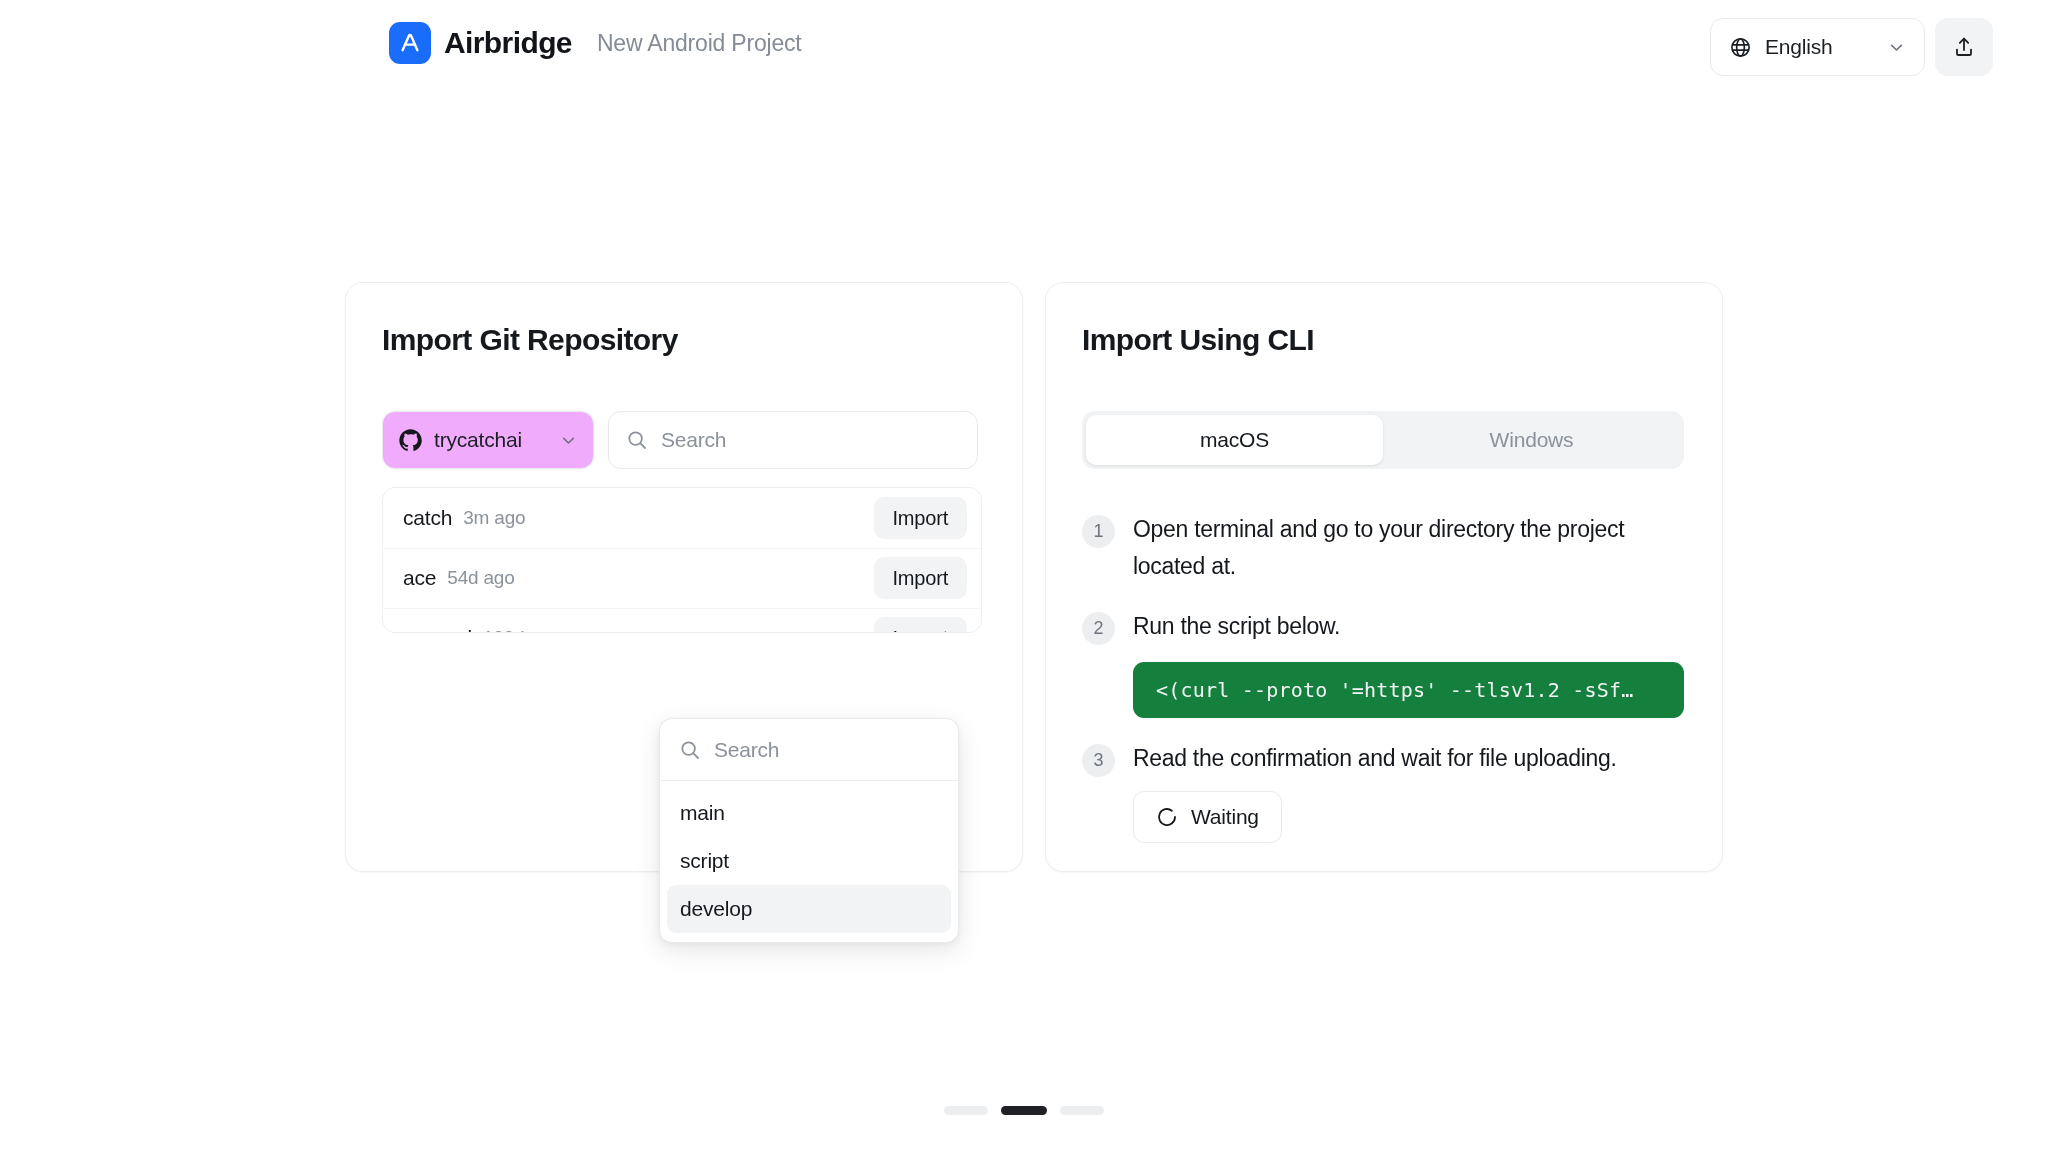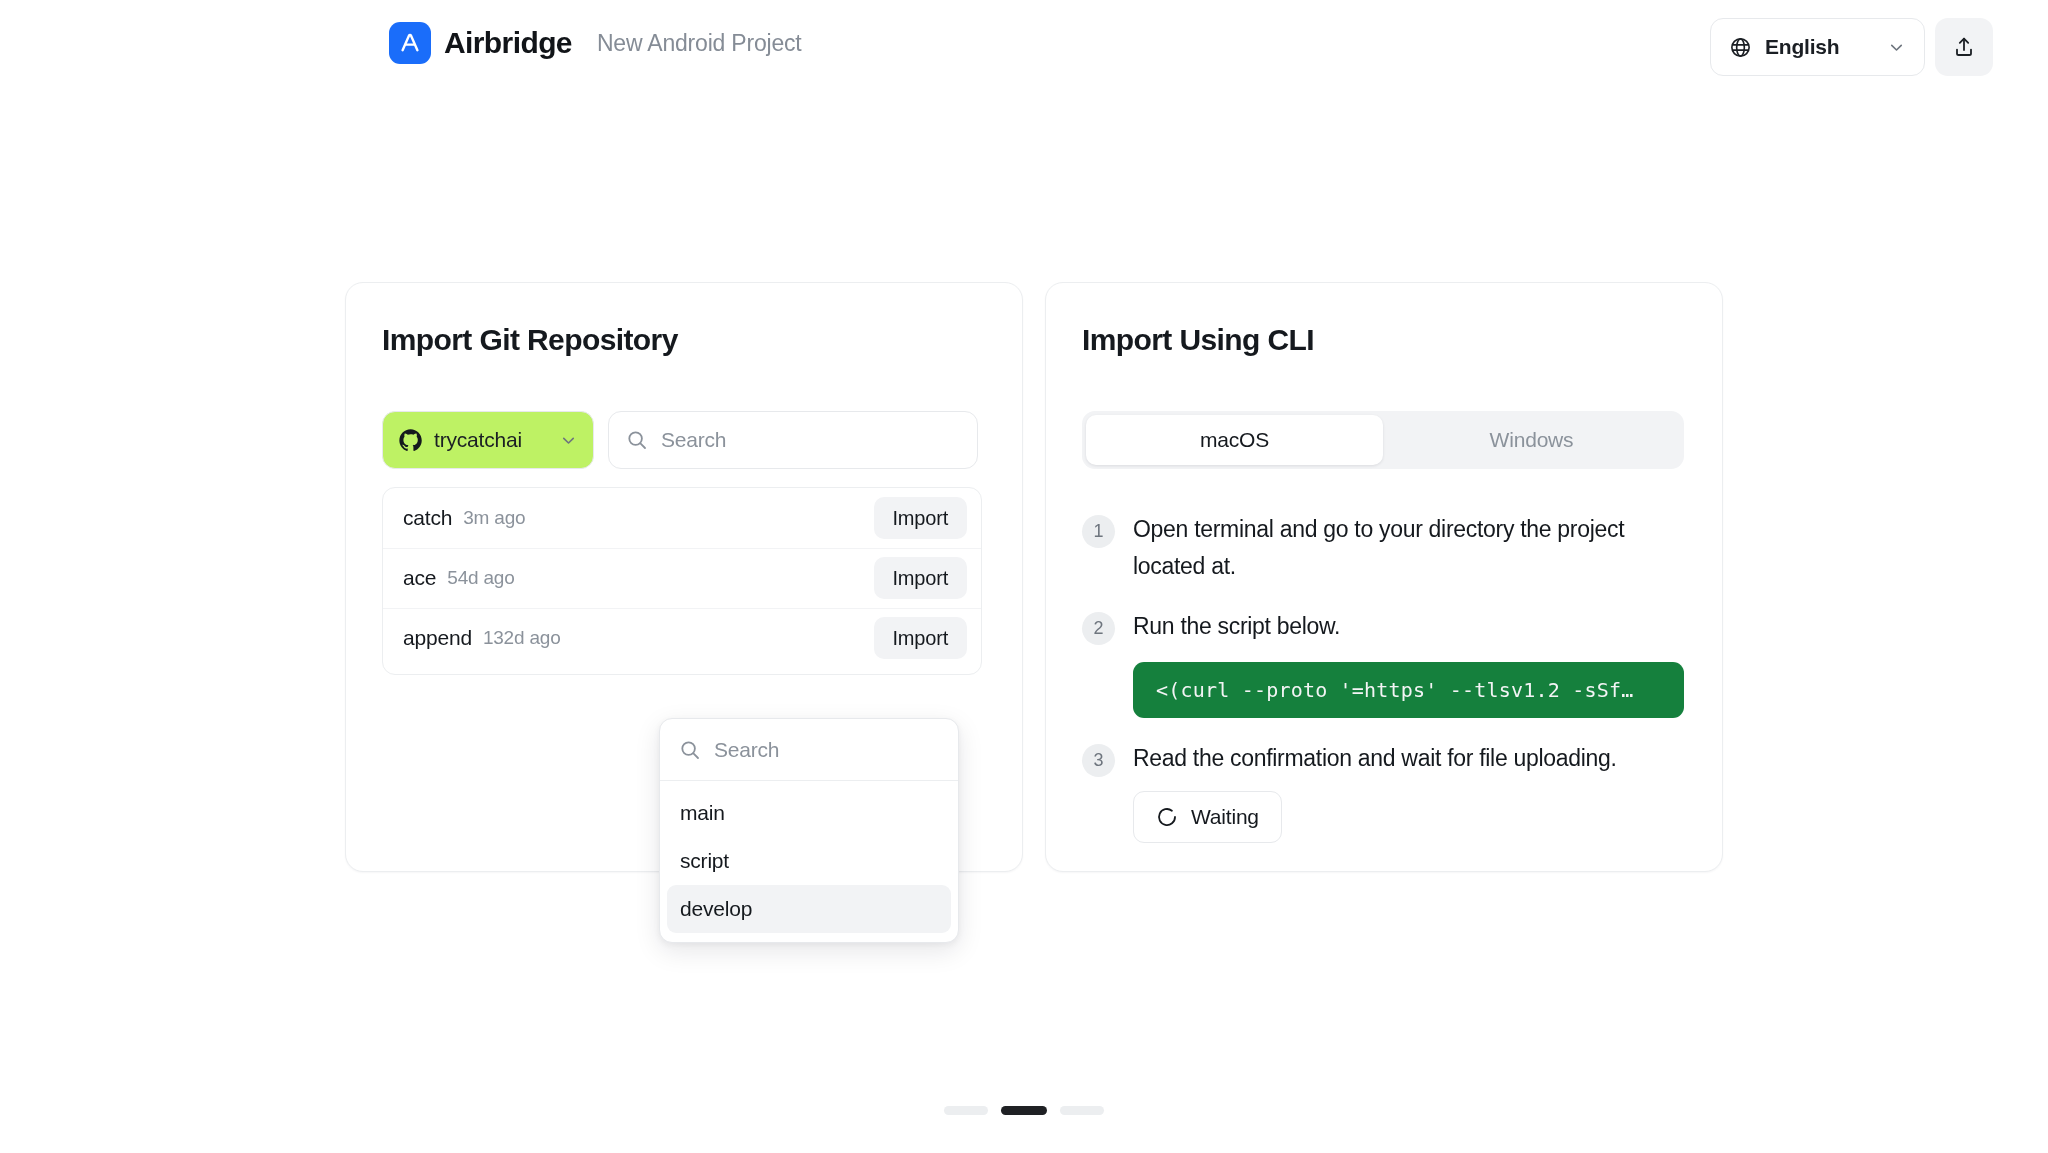--- a/index.html
+++ b/index.html
@@ -78,21 +78,20 @@
     height: 58px;
     min-width: 215px;
     border: 1px solid #e7e9ec;
     border-radius: 13px;
     background: #ffffff;
     display: flex;
     align-items: center;
     padding: 0 18px;
     gap: 13px;
     cursor: pointer;
-    font-weight: bold;
   }
   .lang-label {
     font-size: 21px;
     color: #1b1f24;
     flex: 1;
     letter-spacing: -0.2px;
   }
 
   .share-btn {
     width: 58px;
@@ -143,21 +142,21 @@
     top: 128px;
     display: flex;
     gap: 14px;
   }
 
   .org-select {
     width: 212px;
     height: 58px;
     border: 1px solid #e7e9ec;
     border-radius: 13px;
-    background: #bef264;
+    background: #f0abfc;
     display: flex;
     align-items: center;
     padding: 0 15px;
     gap: 11px;
     cursor: pointer;
   }
   .org-name {
     font-size: 21px;
     color: #1b1f24;
     flex: 1;
@@ -186,21 +185,21 @@
     letter-spacing: -0.2px;
   }
   .search-box input::placeholder { color: #8b929b; }
 
   
   .repo-list {
     position: absolute;
     left: 36px;
     top: 204px;
     width: 600px;
-    height: 188px;
+    height: 146px;
     border: 1px solid #eceef0;
     border-radius: 13px;
     overflow: hidden;
     background: #fff;
   }
 
   .repo-row {
     height: 60px;
     display: flex;
     align-items: center;

